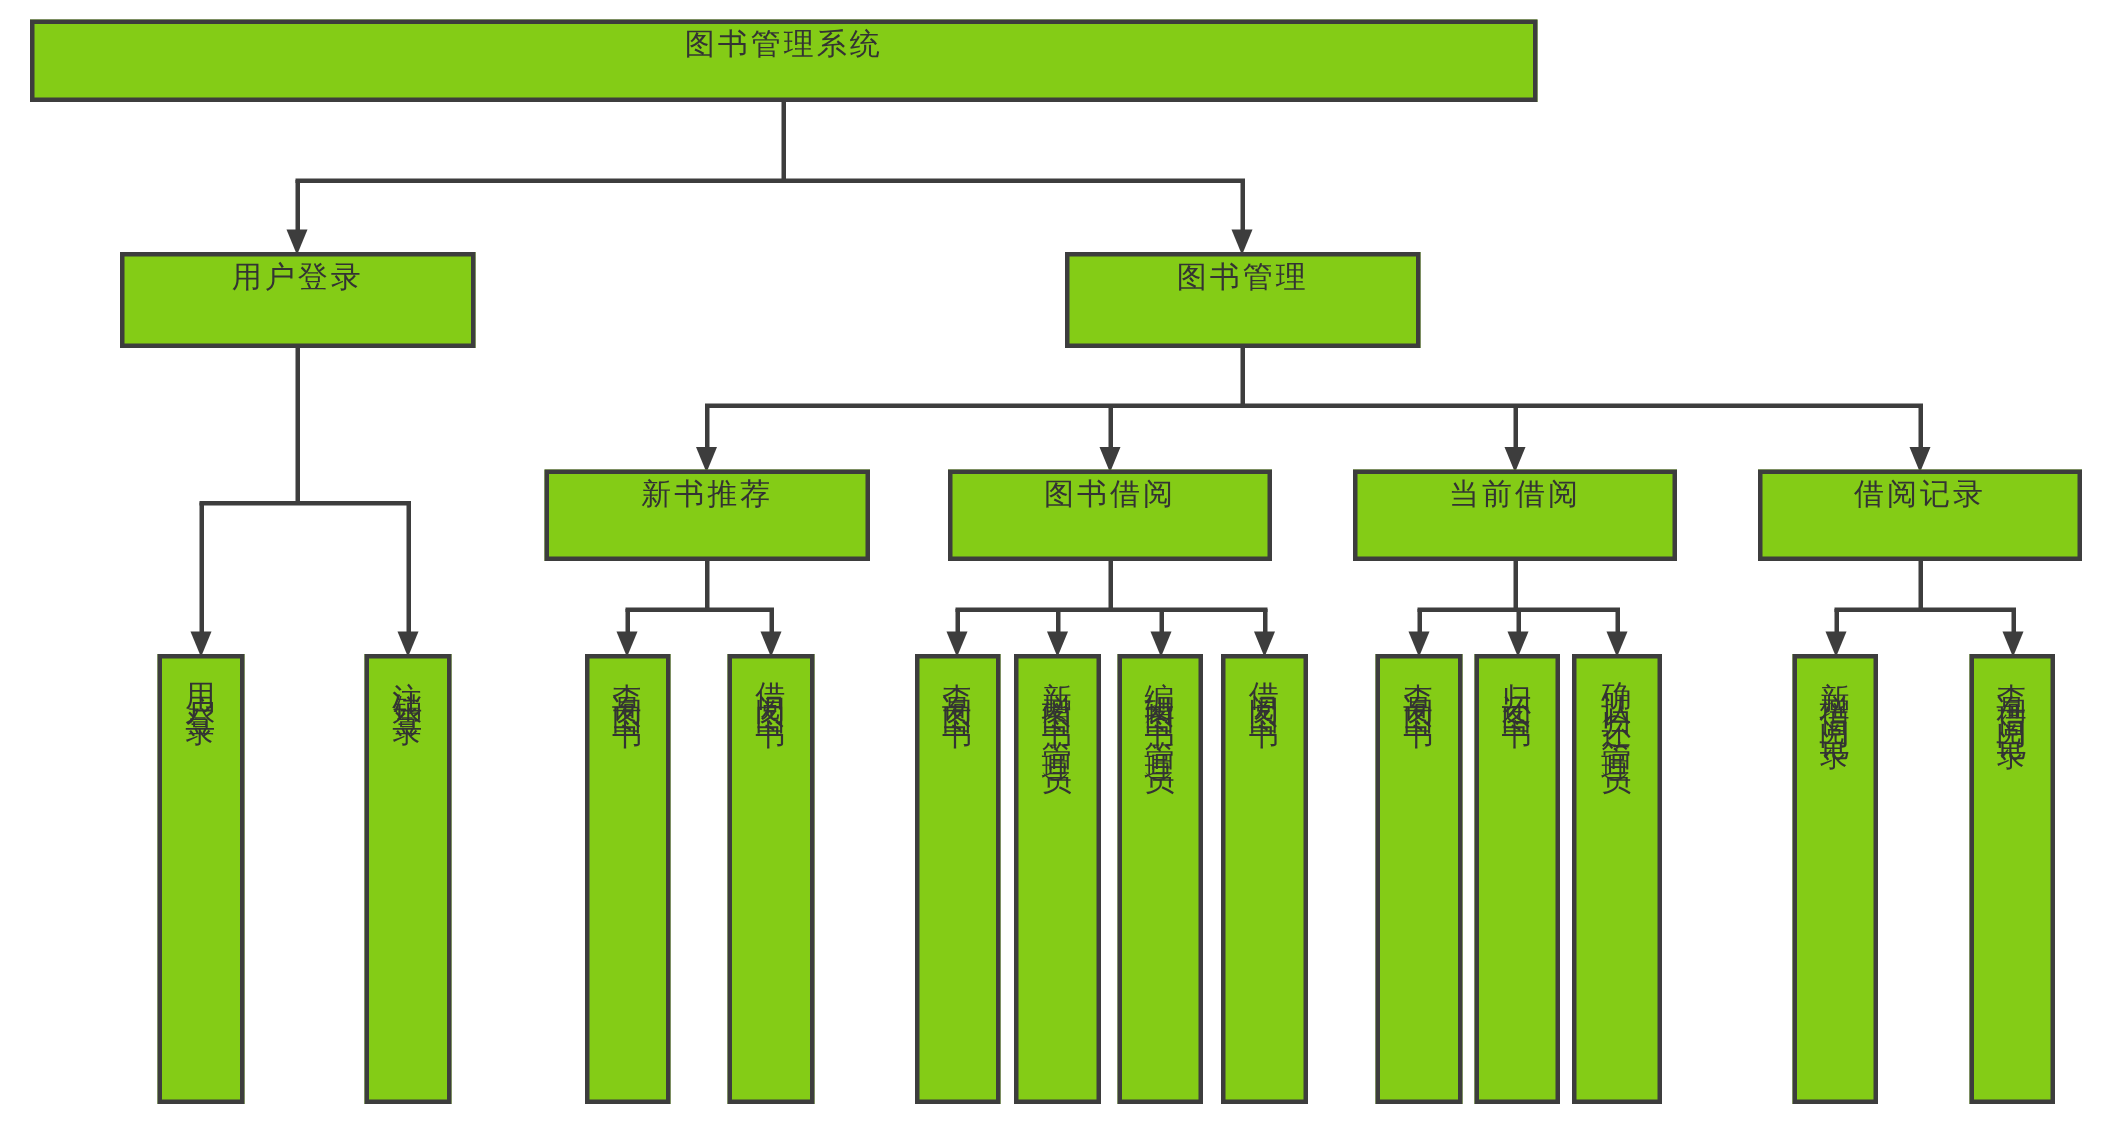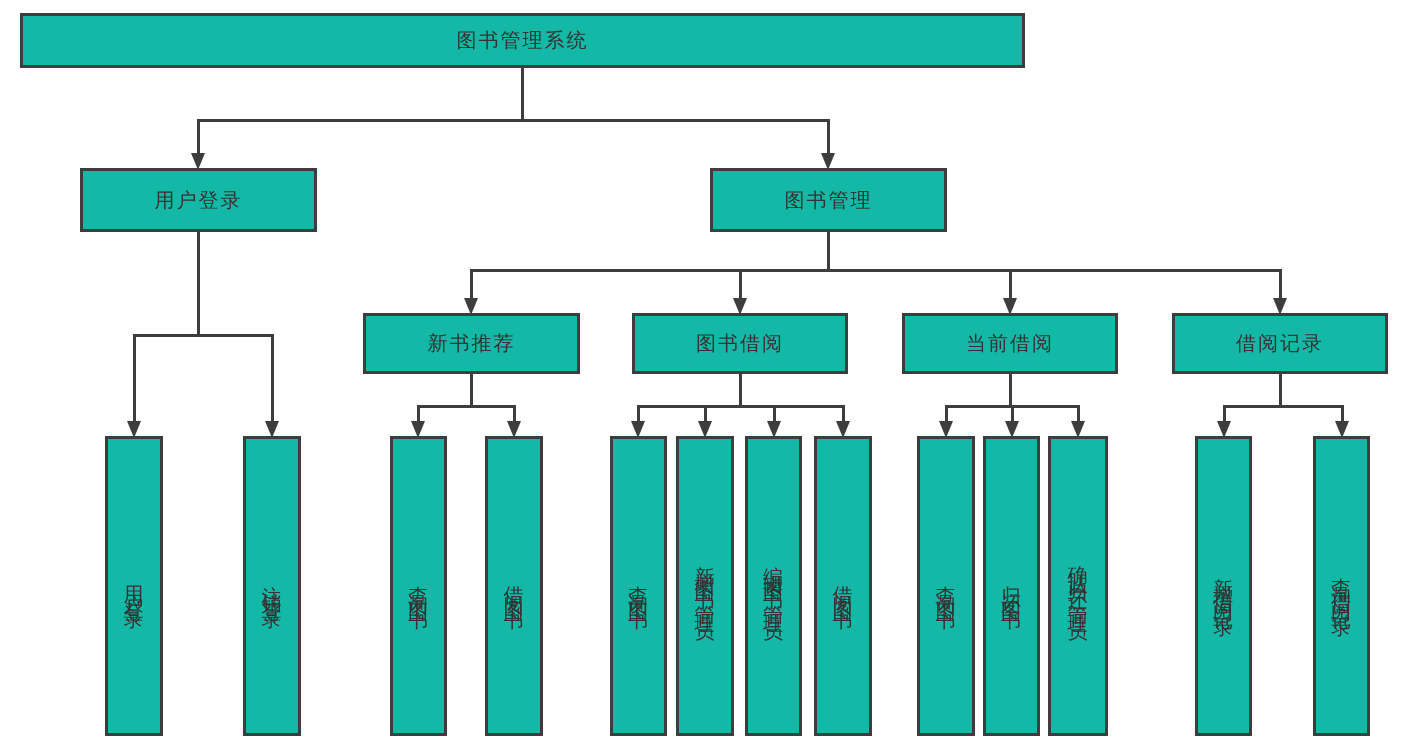--- a/index.html
+++ b/index.html
@@ -11,24 +11,23 @@
     position: relative;
     width: 1405px;
     height: 747px;
     background: #ffffff;
     overflow: hidden;
     font-family: "DejaVu Sans", sans-serif;
   }
   .node {
     position: absolute;
     box-sizing: border-box;
-    background: #14b8a6;
+    background: #84cc16;
     border: 3px solid #3d3d3d;
     display: flex;
-    align-items: center;
     justify-content: center;
     z-index: 2;
   }
   .node .label {
     color: #333333;
     font-size: 20px;
     letter-spacing: 2px;
     white-space: nowrap;
   }
   .node.v .label {

